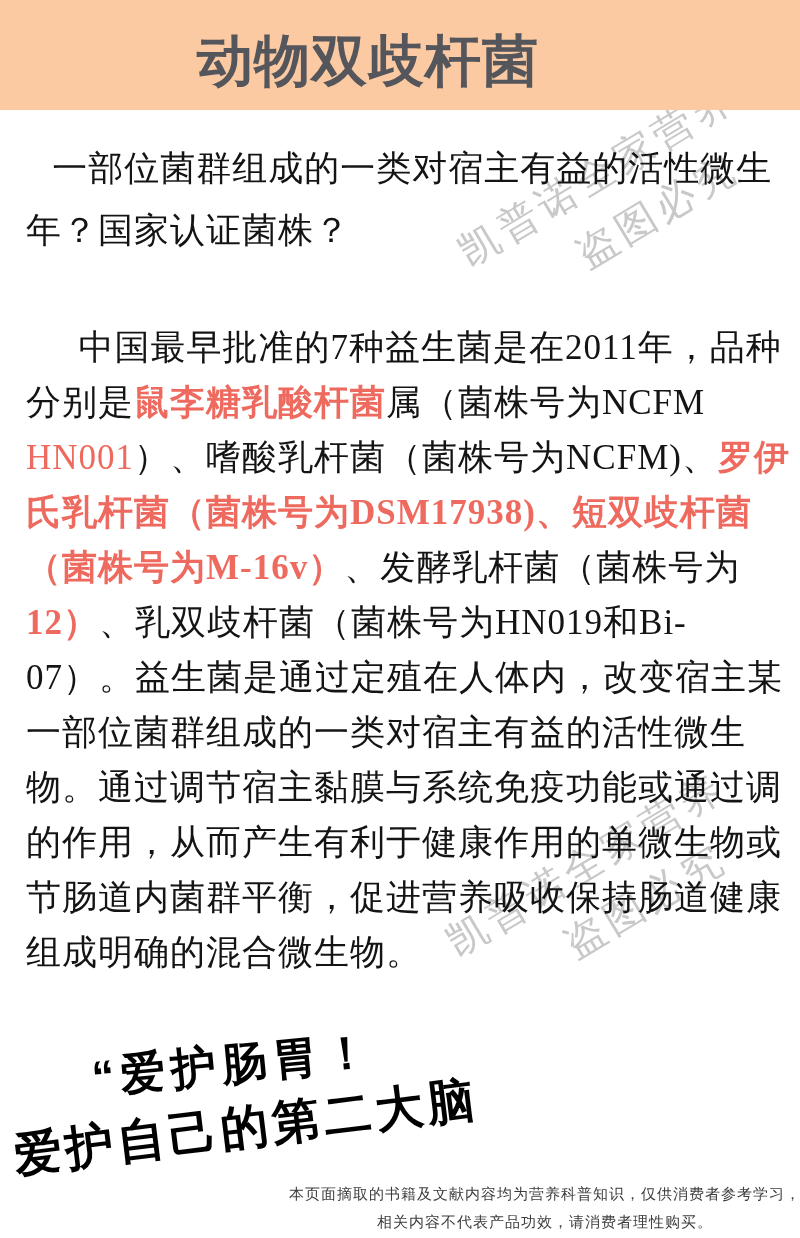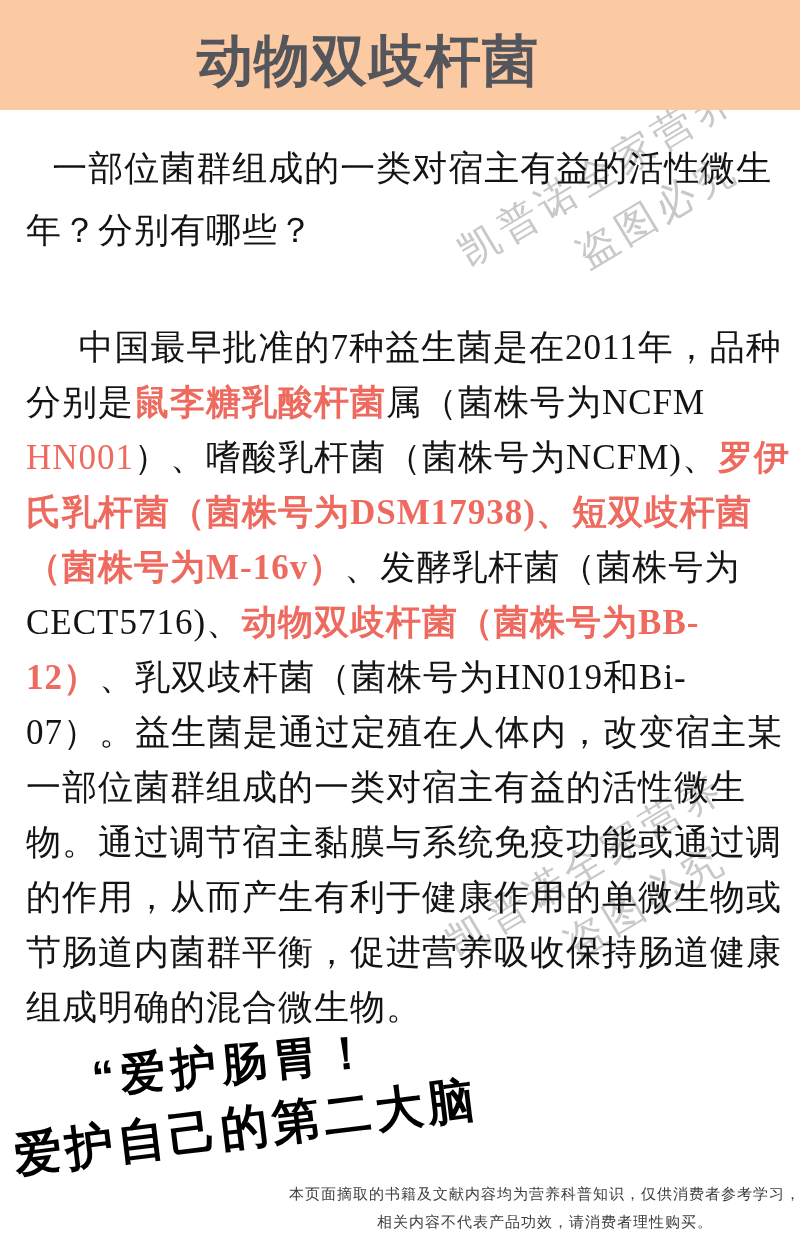--- a/index.html
+++ b/index.html
@@ -82,30 +82,29 @@
   </div>
 
   <div class="wm wm-b">
     <div class="wm-l1">凯普诺全家营养</div>
     <div class="wm-l2">盗图必究</div>
   </div>
 
   <main>
     <div class="textblock question">
         <div class="line indent">一部位菌群组成的一类对宿主有益的活性微生</div>
-        <div class="line">年？分别有哪些？</div>
+        <div class="line">年？国家认证菌株？</div>
       </div>
 
     <div class="textblock answer">
         <div class="line indent"><span class="run-k">中国最早批准的7种益生菌是在2011年，品种</span></div>
         <div class="line"><span class="run-k">分别是</span><span class="run-rb">鼠李糖乳酸杆菌</span><span class="run-k">属（菌株号为NCFM</span></div>
         <div class="line"><span class="run-rs">HN001</span><span class="run-k">）、嗜酸乳杆菌（菌株号为NCFM)、</span><span class="run-rb">罗伊</span></div>
         <div class="line"><span class="run-rb">氏乳杆菌（菌株号为DSM17938)、短双歧杆菌</span></div>
         <div class="line"><span class="run-rb">（菌株号为M-16v）</span><span class="run-k">、发酵乳杆菌（菌株号为</span></div>
-        <div class="line"><span class="run-k">CECT5716)、</span><span class="run-rb">动物双歧杆菌（菌株号为BB-</span></div>
         <div class="line"><span class="run-rb">12）</span><span class="run-k">、乳双歧杆菌（菌株号为HN019和Bi-</span></div>
         <div class="line"><span class="run-k">07）。益生菌是通过定殖在人体内，改变宿主某</span></div>
         <div class="line"><span class="run-k">一部位菌群组成的一类对宿主有益的活性微生</span></div>
         <div class="line"><span class="run-k">物。通过调节宿主黏膜与系统免疫功能或通过调</span></div>
         <div class="line"><span class="run-k">的作用，从而产生有利于健康作用的单微生物或</span></div>
         <div class="line"><span class="run-k">节肠道内菌群平衡，促进营养吸收保持肠道健康</span></div>
         <div class="line"><span class="run-k">组成明确的混合微生物。</span></div>
       </div>
   </main>
 

